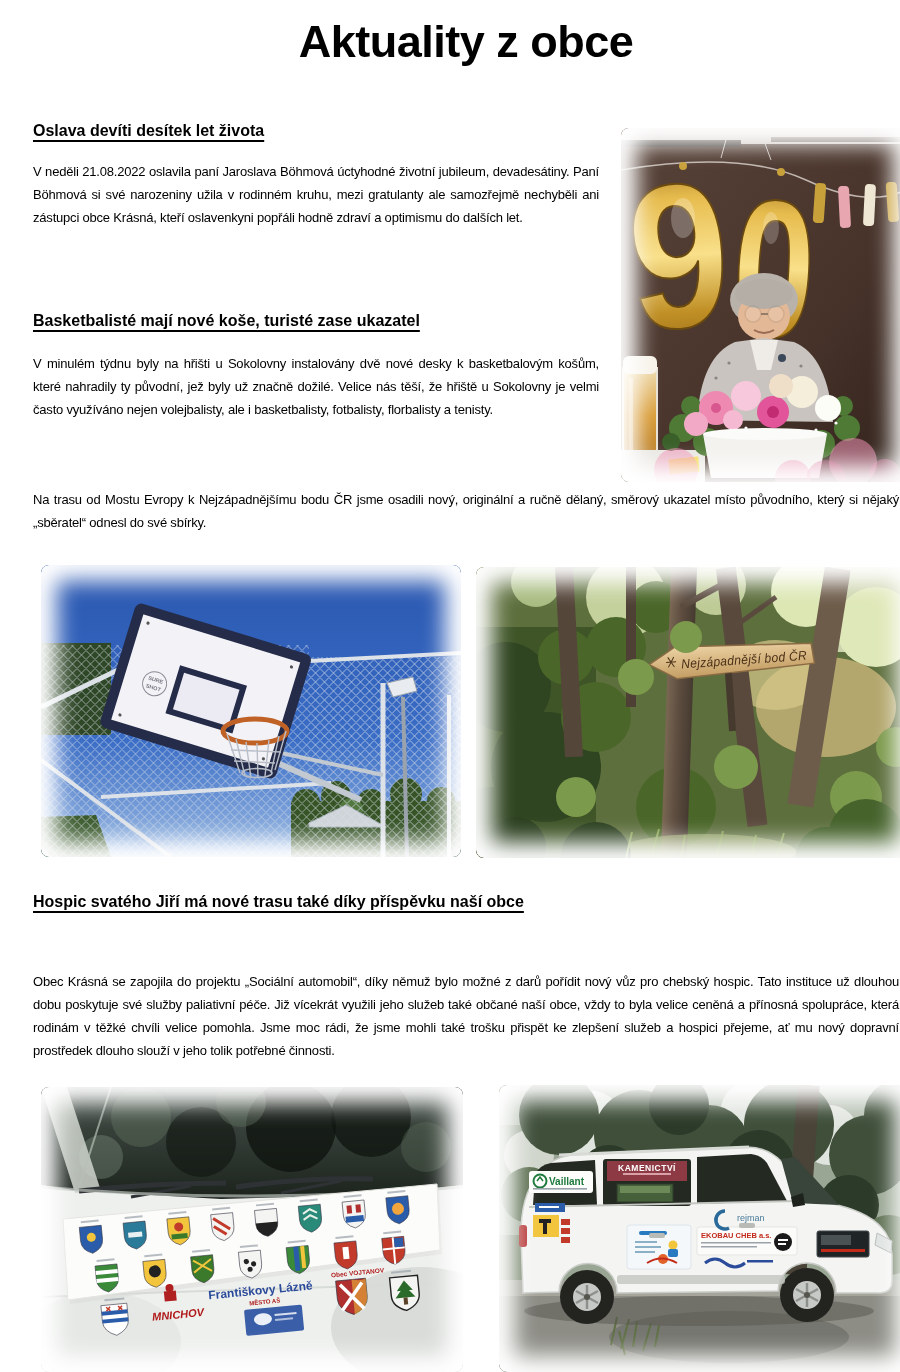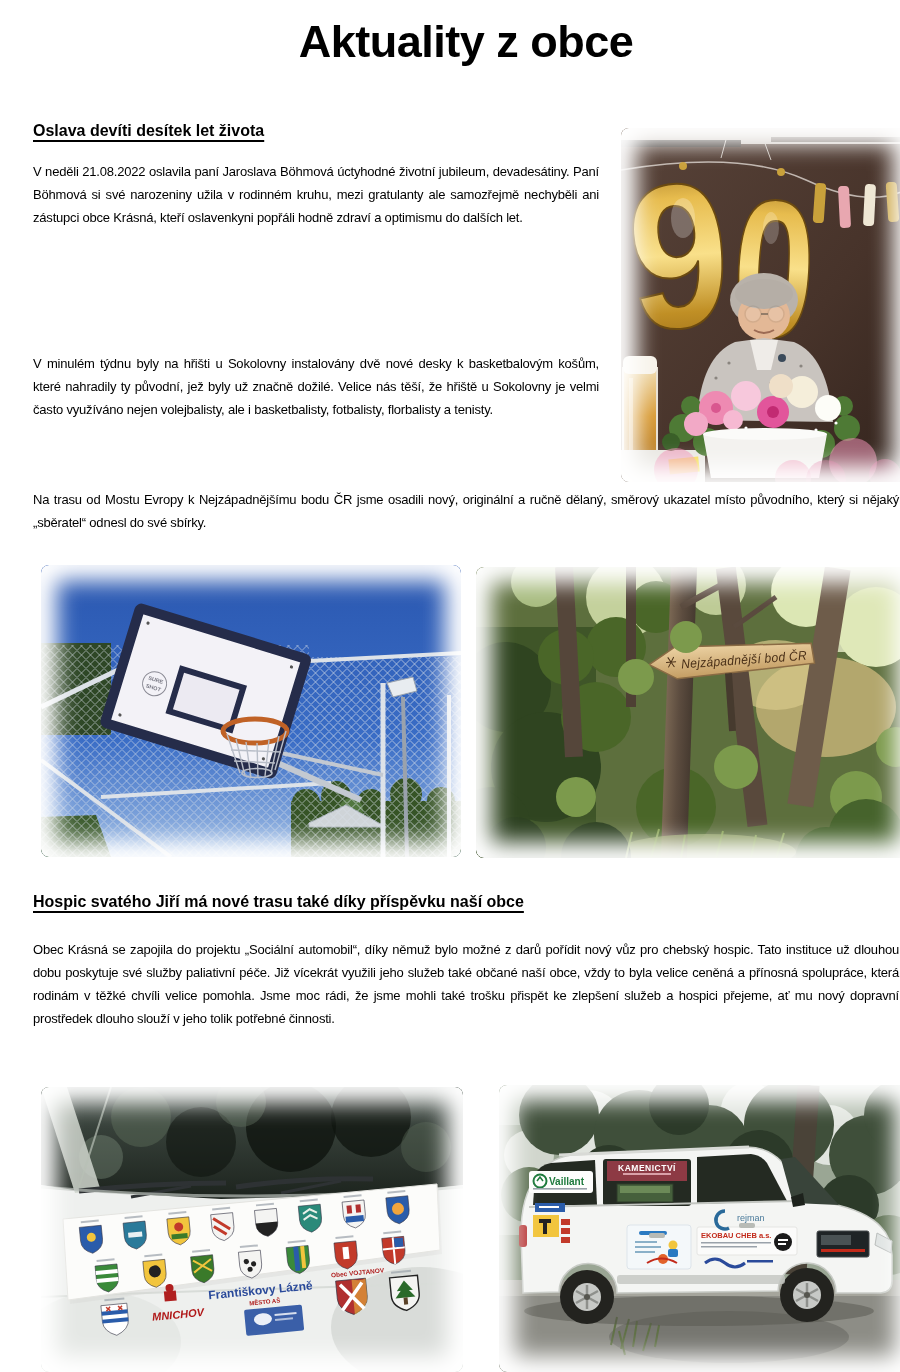--- a/index.html
+++ b/index.html
@@ -10,21 +10,21 @@
   .hd{position:absolute;margin:0;font-size:16px;font-weight:bold;
       text-decoration:underline;text-decoration-thickness:2px;text-underline-offset:4px;}
   .bt{position:absolute;margin:0;font-size:13px;line-height:23px;text-align:justify;
       letter-spacing:-0.2px;}
   #hd1{left:17px;top:122px;}
   #p1{left:17px;top:160px;width:566px;}
   #hd2{left:17px;top:312px;}
   #p2{left:17px;top:352px;width:566px;}
   #p2b{left:17px;top:488px;width:866px;}
   #hd3{left:17px;top:893px;}
-  #p3{left:17px;top:938px;width:866px;}
+  #p3{left:17px;top:970px;width:866px;}
   .photo{position:absolute;border-radius:8px;overflow:hidden;}
   .photo svg{display:block;width:100%;height:100%;}
   .photo::after{content:"";position:absolute;inset:0;border-radius:8px;pointer-events:none;
                 box-shadow:inset 0 0 22px 16px #fff;}
   #ph-birthday{left:605px;top:128px;width:288px;height:354px;}
   #ph-basketball{left:25px;top:565px;width:420px;height:292px;}
   #ph-forest{left:460px;top:567px;width:437px;height:291px;}
   #ph-windshield{left:25px;top:1087px;width:422px;height:285px;}
   #ph-van{left:483px;top:1085px;width:412px;height:287px;}
 </style>
@@ -153,20 +153,21 @@
       <g>
         <circle cx="55" cy="342" r="22" fill="#ef8fb4" opacity="0.55"></circle>
         <circle cx="172" cy="350" r="18" fill="#ef8fb4" opacity="0.5"></circle>
         <circle cx="232" cy="334" r="24" fill="#ef8fb4" opacity="0.55"></circle>
         <circle cx="264" cy="347" r="16" fill="#d9578f" opacity="0.45"></circle>
         <circle cx="205" cy="352" r="20" fill="#d9578f" opacity="0.4"></circle>
       </g>
     </svg>
   </div>
 
+  <h2 class="hd" id="hd2">Basketbalisté mají nové koše, turisté zase ukazatel</h2>
   <p class="bt" id="p2">V minulém týdnu byly na hřišti u Sokolovny instalovány dvě nové desky k basketbalovým košům, které nahradily ty původní, jež byly už značně dožilé. Velice nás těší, že hřiště u Sokolovny je velmi často využíváno nejen volejbalisty, ale i basketbalisty, fotbalisty, florbalisty a tenisty.</p>
   <p class="bt" id="p2b">Na trasu od Mostu Evropy k Nejzápadnějšímu bodu ČR jsme osadili nový, originální a ručně dělaný, směrový ukazatel místo původního, který si nějaký „sběratel“ odnesl do své sbírky.</p>
 
   <div class="photo" id="ph-basketball">
     <svg viewBox="0 0 420 292" xmlns="http://www.w3.org/2000/svg">
       <defs>
         <linearGradient id="g-sky" x1="0" y1="0" x2="0" y2="1">
           <stop offset="0" stop-color="#2a57b0"></stop>
             <stop offset="0.6" stop-color="#3a6dc6"></stop>
             <stop offset="1" stop-color="#9dbce4"></stop>

